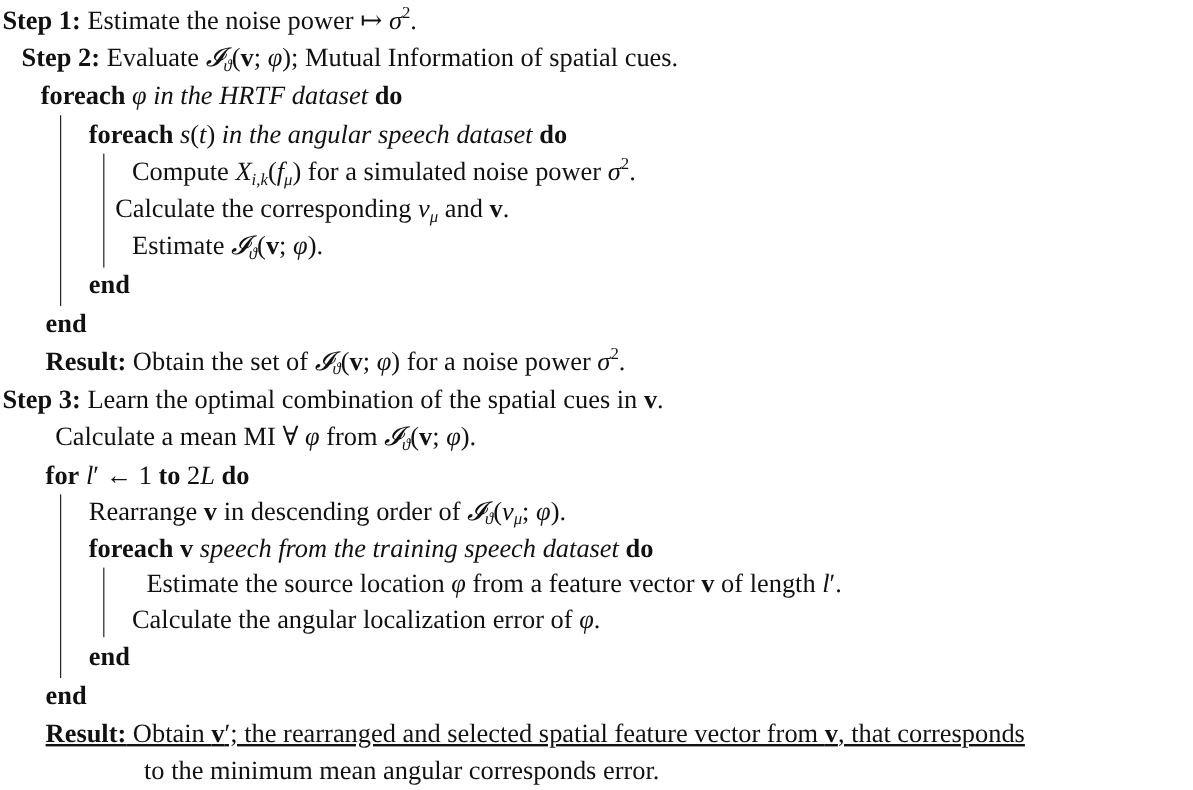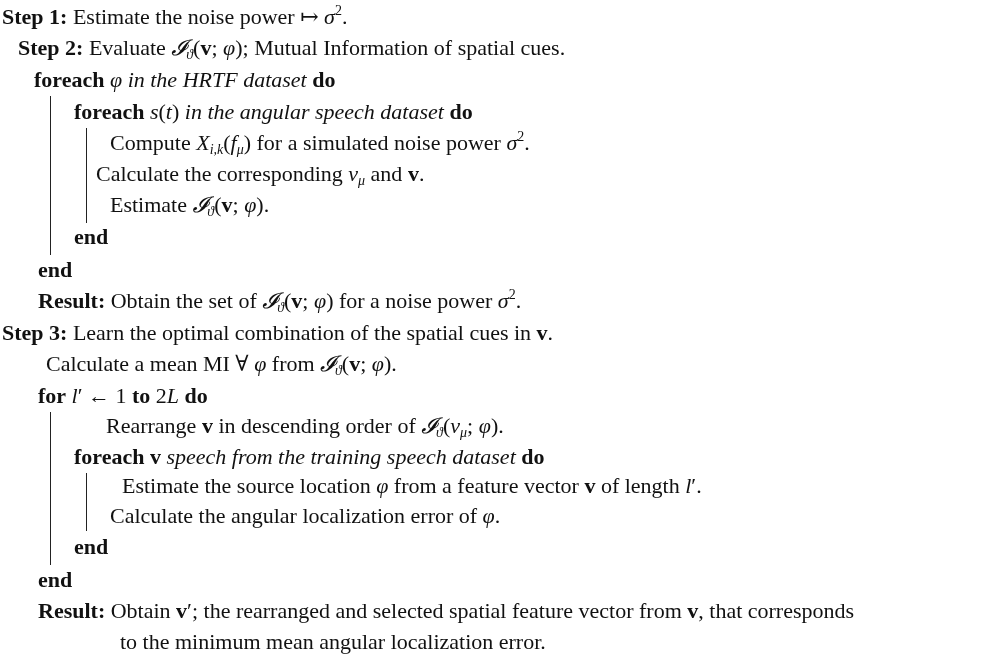--- a/index.html
+++ b/index.html
@@ -68,34 +68,34 @@
 <div class="line" style="left:38px;top:383px;">
   <b>for</b>
   <span class="m">l</span>′ ← 1
   <b>to</b>
   2<span class="m">L</span>
   <b>do</b>
 </div>
 
 <div class="bar" style="left:50px;top:412px;height:153px;"></div>
 
-<div class="line" style="left:74px;top:413px;margin-left:32px;">Rearrange <span class="bv">v</span> in descending order of <span class="cal">𝓘</span><sub class="m">ϑ</sub>(<span class="m">v</span><sub class="m">μ</sub>; <span class="m">φ</span>).</div>
+<div class="line" style="left:74px;top:413px;">Rearrange <span class="bv">v</span> in descending order of <span class="cal">𝓘</span><sub class="m">ϑ</sub>(<span class="m">v</span><sub class="m">μ</sub>; <span class="m">φ</span>).</div>
 
 <div class="line" style="left:74px;top:444px;">
   <b>foreach</b>
   <span class="bv">v</span>
   <i>speech from the training speech dataset</i>
   <b>do</b>
 </div>
 
 <div class="bar" style="left:86px;top:473px;height:58px;"></div>
 
 <div class="line" style="left:122px;top:473px;">Estimate the source location <span class="m">φ</span> from a feature vector <span class="bv">v</span> of length <span class="m">l</span>′.</div>
 <div class="line" style="left:110px;top:503px;">Calculate the angular localization error of <span class="m">φ</span>.</div>
 
 <div class="line" style="left:74px;top:534px;"><b>end</b></div>
 <div class="line" style="left:38px;top:567px;"><b>end</b></div>
 
-<div class="line" style="left:38px;top:598px;">
+<div class="line" style="left:38px;top:598px;text-decoration:underline;">
   <b>Result:</b>
   Obtain <span class="bv">v</span>′; the rearranged and selected spatial feature vector from <span class="bv">v</span>, that corresponds
 </div>
-<div class="line" style="left:120px;top:629px;">to the minimum mean angular localization error.</div>
+<div class="line" style="left:120px;top:629px;">to the minimum mean angular corresponds error.</div>
 
 </body></html>

